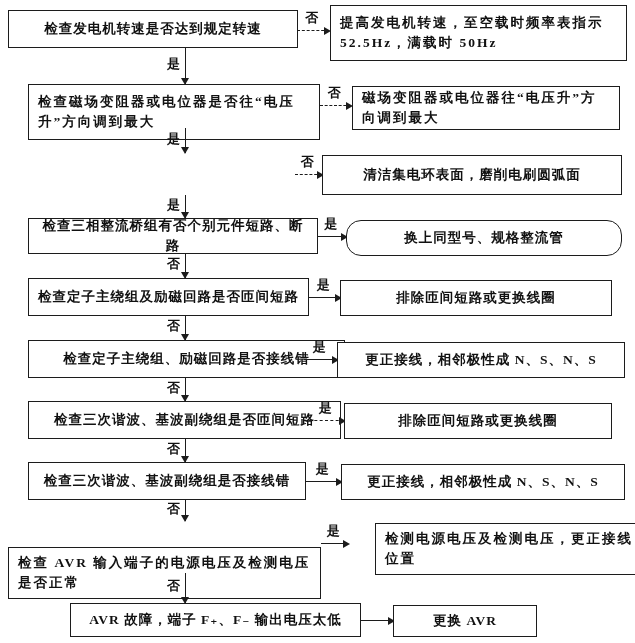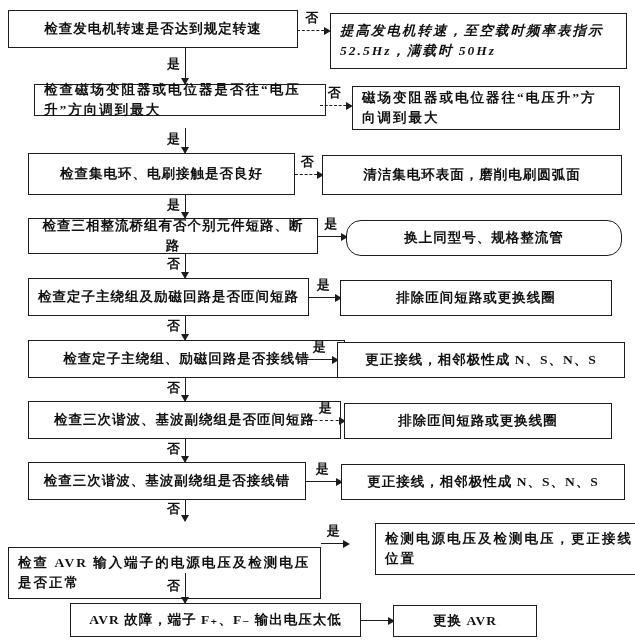--- a/index.html
+++ b/index.html
@@ -52,24 +52,24 @@
     border-left:4.5px solid transparent;border-right:4.5px solid transparent;
   }
   .vlabel{
     position:absolute;right:6px;top:50%;transform:translateY(-60%);
     font-size:13px;font-weight:bold;white-space:nowrap;
   }
 
   
   .b1l{left:8px;top:10px;width:290px;height:38px;}
   .h1 {left:297px;top:11px;width:32px;}
-  .b1r{left:330px;top:13px;width:297px;height:56px;font-style:italic;}
+  .b1r{left:330px;top:5px;width:297px;height:56px;}
   .v1 {left:185px;top:48px;height:36px;}
   
-  .b2l{left:34px;top:84px;width:292px;height:32px;}
+  .b2l{left:28px;top:84px;width:292px;height:56px;}
   .h2 {left:320px;top:86px;width:31px;}
   .b2r{left:352px;top:86px;width:268px;height:44px;}
   .v2 {left:185px;top:128px;height:25px;}
   
   .b3l{left:28px;top:153px;width:267px;height:42px;}
   .h3 {left:295px;top:155px;width:27px;}
   .b3r{left:322px;top:155px;width:300px;height:40px;}
   .v3 {left:185px;top:195px;height:23px;}
   
   .b4l{left:28px;top:218px;width:290px;height:36px;}
@@ -122,21 +122,20 @@
 
   <div class="box multi b2l">检查磁场变阻器或电位器是否往“电压升”方向调到最大</div>
   <div class="harrow dashed h2">
     <span class="hlabel">否</span>
   </div>
   <div class="box multi b2r">磁场变阻器或电位器往“电压升”方向调到最大</div>
   <div class="varrow v2">
     <span class="vlabel">是</span>
   </div>
 
-  <div class="box b3l">检查集电环、电刷接触是否良好</div>
   <div class="harrow dashed h3">
     <span class="hlabel">否</span>
   </div>
   <div class="box b3r">清洁集电环表面，磨削电刷圆弧面</div>
   <div class="varrow v3">
     <span class="vlabel">是</span>
   </div>
 
   <div class="box b4l">检查三相整流桥组有否个别元件短路、断路</div>
   <div class="harrow h4">

